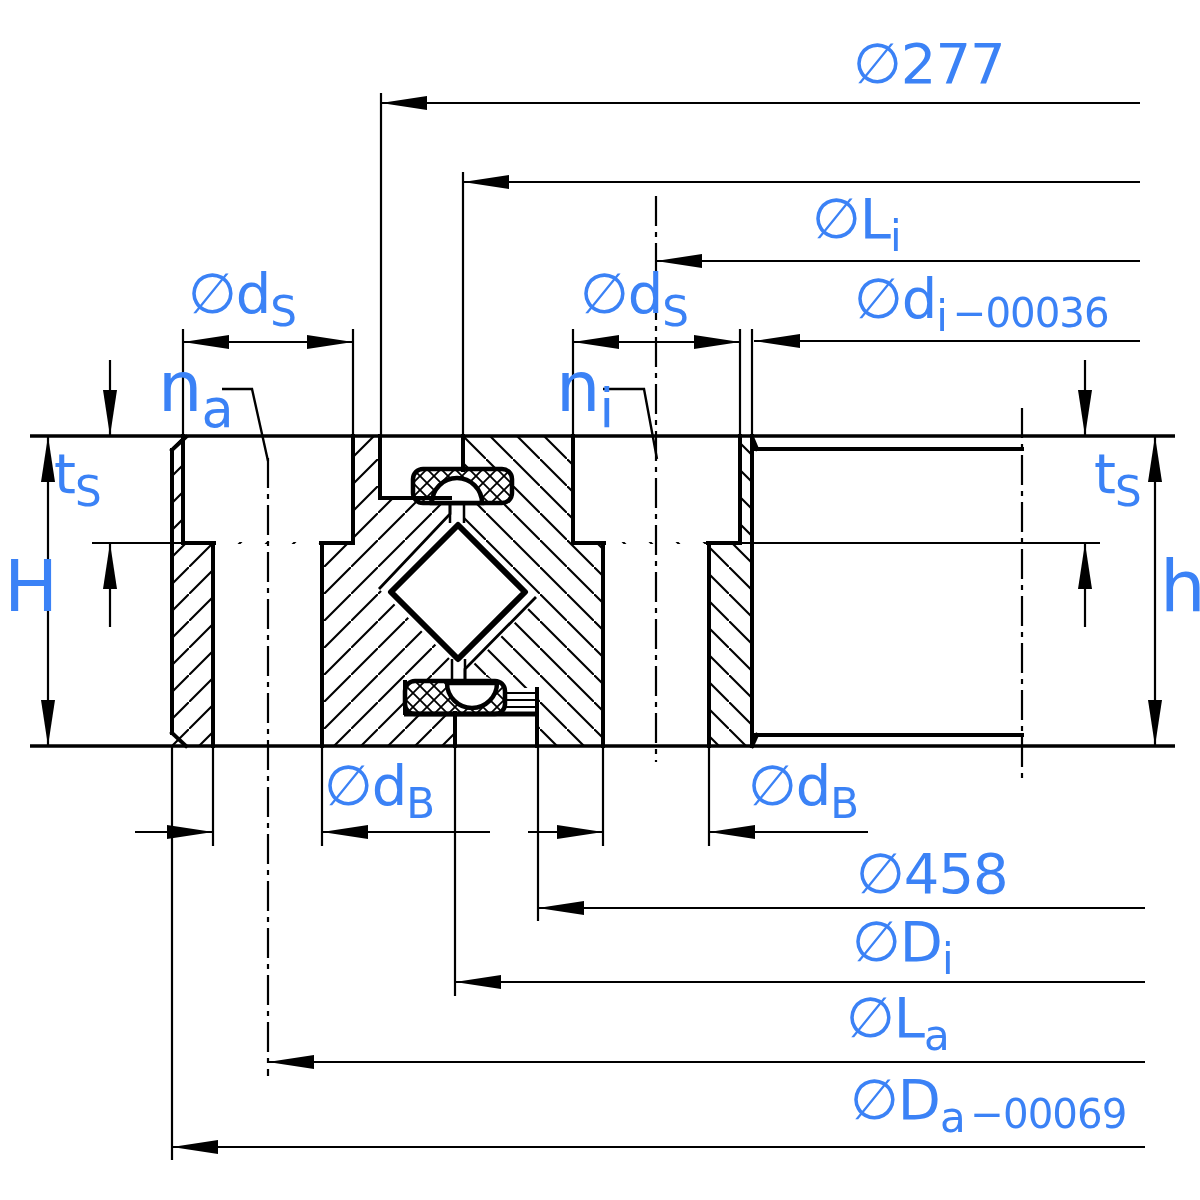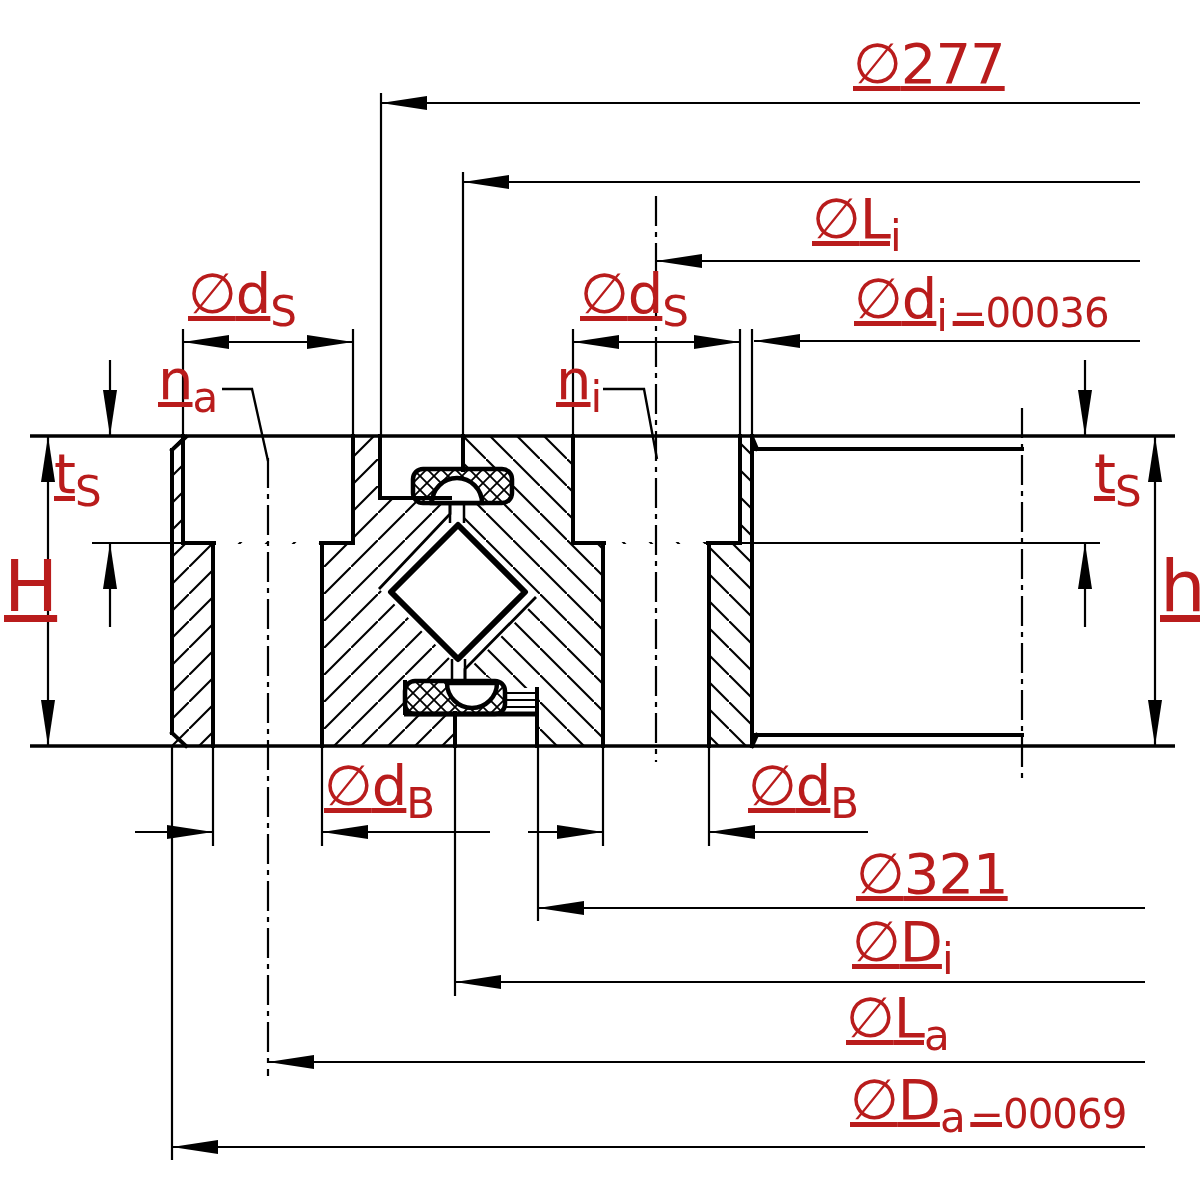--- a/index.html
+++ b/index.html
@@ -1,23 +1,23 @@
 <!DOCTYPE html>
 <html><head>
 <meta charset="utf-8">
 <style>
   html,body{margin:0;padding:0;background:#fff;}
   #canvas{position:relative;width:1200px;height:1200px;background:#fff;overflow:hidden;
           font-family:"DejaVu Sans","Liberation Sans",sans-serif;}
   #canvas svg{position:absolute;left:0;top:0;}
-  .lbl{position:absolute;line-height:1;font-size:56px;color:#b91c1c;white-space:nowrap;
-       letter-spacing:-1px;text-decoration:underline;}
+  .lbl{position:absolute;line-height:1;font-size:56px;color:#3b82f6;white-space:nowrap;
+       letter-spacing:-1px;}
   .lbl sub{font-size:0.75em;vertical-align:-0.30em;line-height:0;letter-spacing:-1px;}
   .lbl .tol{font-size:0.72em;vertical-align:-0.22em;margin-left:0.14em;letter-spacing:-1px;}
-  .lbl.small-n{font-size:56px;}
+  .lbl.small-n{font-size:70px;}
   .lbl.big{font-size:72px;}
 </style>
 </head>
 <body>
 
 <div id="canvas">
 
 <svg width="1200" height="1200" viewBox="0 0 1200 1200">
   <defs>
     <pattern id="hatchOut" patternUnits="userSpaceOnUse" width="27" height="27">
@@ -207,18 +207,18 @@
   <div class="lbl small-n" style="left:556px;top:352px;"><span>n</span><sub>i</sub></div>
 
   <div class="lbl" style="left:54px;top:446px;"><span>t</span><sub>S</sub></div>
   <div class="lbl big" style="left:4px;top:550px;"><span>H</span></div>
   <div class="lbl" style="left:1094px;top:446px;"><span>t</span><sub>S</sub></div>
   <div class="lbl big" style="left:1160px;top:550px;"><span>h</span></div>
 
   <div class="lbl" style="left:324px;top:758px;"><span>∅</span><span>d</span><sub>B</sub></div>
   <div class="lbl" style="left:748px;top:758px;"><span>∅</span><span>d</span><sub>B</sub></div>
 
-  <div class="lbl" style="left:856px;top:846px;"><span>∅</span><span>321</span></div>
+  <div class="lbl" style="left:856px;top:846px;"><span>∅</span><span>458</span></div>
   <div class="lbl" style="left:852px;top:914px;"><span>∅</span><span>D</span><sub>i</sub></div>
   <div class="lbl" style="left:846px;top:990px;"><span>∅</span><span>L</span><sub>a</sub></div>
   <div class="lbl" style="left:850px;top:1072px;"><span>∅</span><span>D</span><sub>a</sub><span class="tol">−00069</span></div>
 
 </div>
 
 </body></html>

